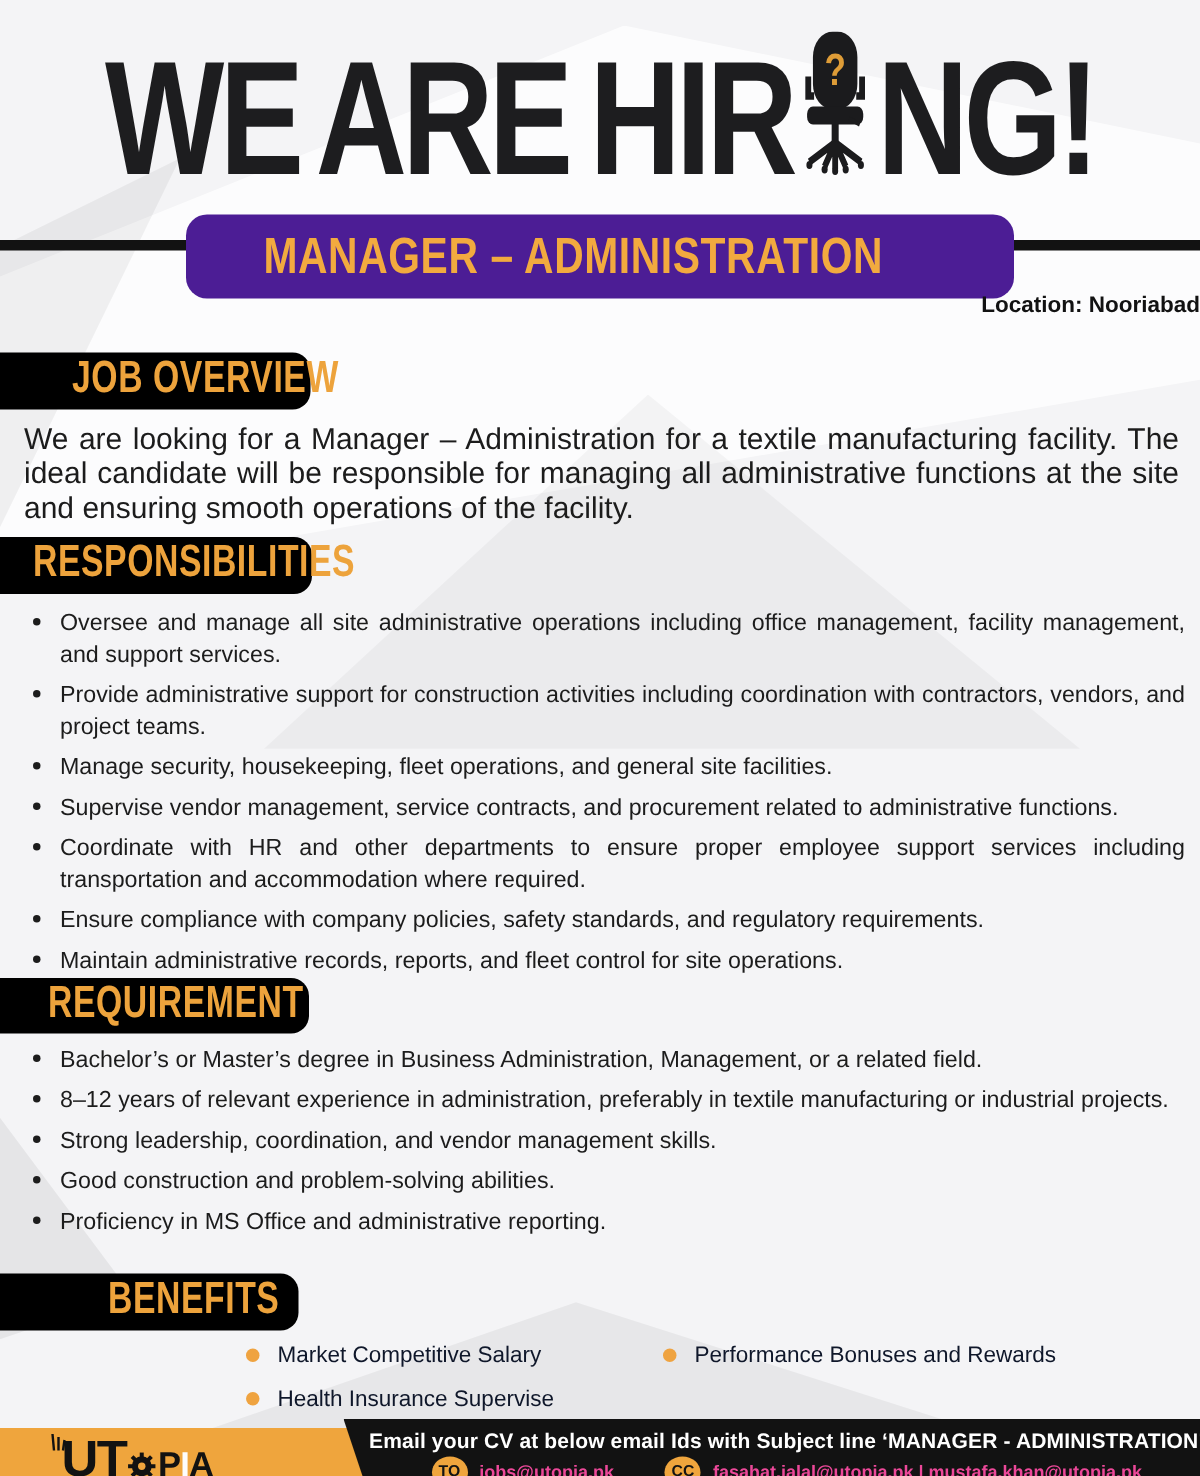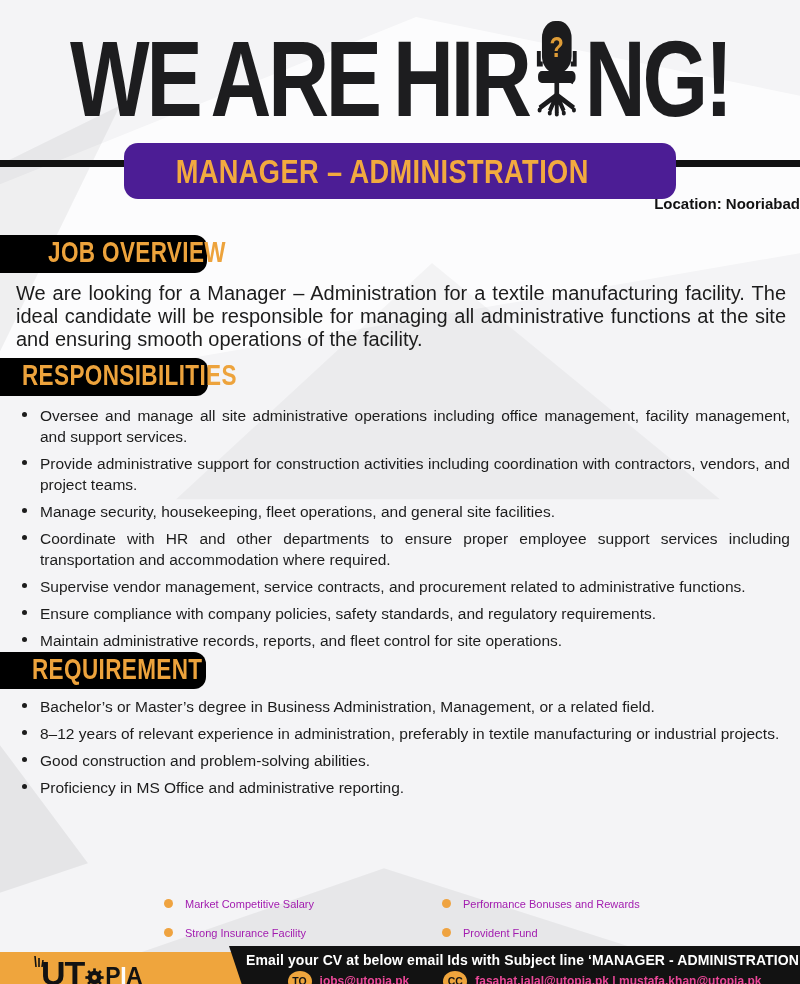--- a/index.html
+++ b/index.html
@@ -56,22 +56,22 @@
   .blist li { position:relative; padding-left:26px; margin-bottom:6px; font-size:15.5px;
               line-height:21px; color:#1c1c1c; text-align:justify; }
   .blist li::before { content:""; position:absolute; left:8px; top:7px; width:5px; height:5px;
                       border-radius:50%; background:#1c1c1c; }
 
   
   .benefits { position:absolute; top:877px; left:0; width:800px; }
   .ben-col { position:absolute; top:0; list-style:none; }
   .ben-col1 { left:158px; }
   .ben-col2 { left:436px; }
-  .ben-col li { position:relative; padding-left:27px; margin-bottom:9px; font-size:11px;
-                line-height:20px; color:#a21caf; white-space:nowrap; }
+  .ben-col li { position:relative; padding-left:27px; margin-bottom:9px; font-size:15px;
+                line-height:20px; color:#0f172a; white-space:nowrap; }
   .ben-col li::before { content:""; position:absolute; left:6px; top:5px; width:9px; height:9px;
                         border-radius:50%; background:#EFA340; }
 
   
   .foot-orange { position:absolute; top:935px; left:0; width:800px; height:49px; background:#EFA53D; }
   .foot-black { position:absolute; top:929px; left:229px; width:571px; height:51px; background:#121212;
                 clip-path:polygon(0 0, 100% 0, 100% 100%, 17px 100%);
                 display:flex; flex-direction:column; align-items:center; justify-content:center;
                 padding-left:20px; gap:3px; }
   .cv-line { color:#ffffff; font-size:14px; font-weight:bold; letter-spacing:.1px; white-space:nowrap; }
@@ -135,44 +135,47 @@
   </div>
   <p class="para">We are looking for a Manager – Administration for a textile manufacturing facility. The ideal candidate will be responsible for managing all administrative functions at the site and ensuring smooth operations of the facility.</p>
 
   <div class="badge badge-resp">
     <span class="badge-label">RESPONSIBILITIES</span>
   </div>
   <ul class="blist blist-resp">
     <li>Oversee and manage all site administrative operations including office management, facility management, and support services.</li>
     <li>Provide administrative support for construction activities including coordination with contractors, vendors, and project teams.</li>
     <li>Manage security, housekeeping, fleet operations, and general site facilities.</li>
+    <li>Supervise vendor management, service contracts, and procurement related to administrative functions.</li>
     <li>Coordinate with HR and other departments to ensure proper employee support services including transportation and accommodation where required.</li>
-    <li>Supervise vendor management, service contracts, and procurement related to administrative functions.</li>
     <li>Ensure compliance with company policies, safety standards, and regulatory requirements.</li>
     <li>Maintain administrative records, reports, and fleet control for site operations.</li>
   </ul>
 
   <div class="badge badge-req">
     <span class="badge-label">REQUIREMENT</span>
   </div>
   <ul class="blist blist-req">
     <li>Bachelor’s or Master’s degree in Business Administration, Management, or a related field.</li>
     <li>8–12 years of relevant experience in administration, preferably in textile manufacturing or industrial projects.</li>
+    <li>Strong leadership, coordination, and vendor management skills.</li>
     <li>Good construction and problem-solving abilities.</li>
     <li>Proficiency in MS Office and administrative reporting.</li>
   </ul>
 
+  <div class="badge badge-ben">
+    <span class="badge-label">BENEFITS</span>
+  </div>
   <div class="benefits">
     <ul class="ben-col ben-col1">
       <li>Market Competitive Salary</li>
-      <li>Strong Insurance Facility</li>
+      <li>Health Insurance Supervise</li>
     </ul>
     <ul class="ben-col ben-col2">
       <li>Performance Bonuses and Rewards</li>
-      <li>Provident Fund</li>
     </ul>
   </div>
 
   <div class="foot-orange"></div>
 
   <div class="logo">
     <div class="logo-row">
       <svg class="flourish" width="10" height="14" viewBox="0 0 10 14">
         <path d="M2 13 L1 2 M5 13 L5 4 M8 13 L9 6" stroke="#121212" stroke-width="1.6" fill="none"></path>
       </svg>

